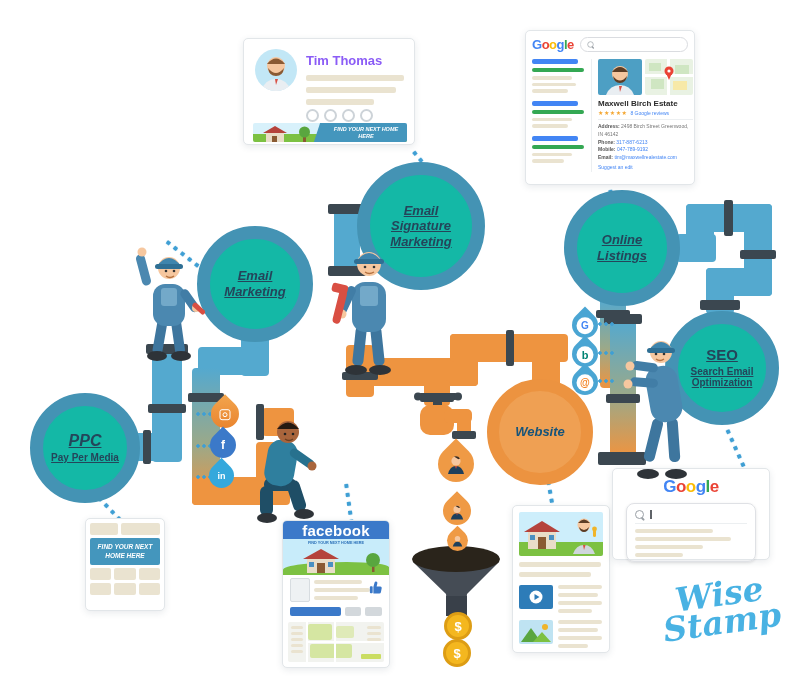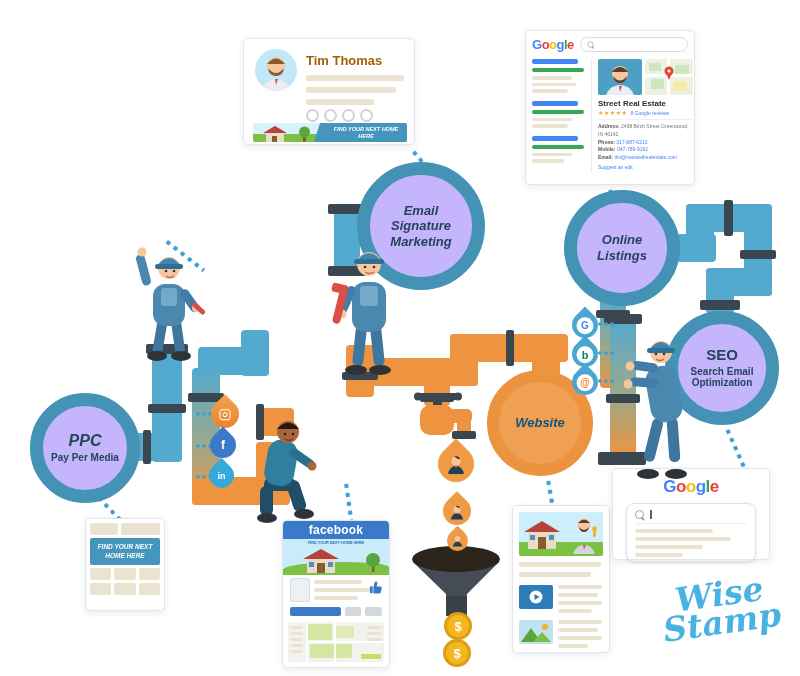--- a/index.html
+++ b/index.html
@@ -14,21 +14,21 @@
   
   .dots{position:absolute;z-index:2;height:6px;transform-origin:left center;
     background-image:radial-gradient(circle at 3px 3px,#3f9fd4 2.1px,transparent 2.6px);
     background-size:9px 6px;background-repeat:repeat-x;}
   .dots.sm{height:4px;background-image:radial-gradient(circle at 2px 2px,#3f9fd4 1.5px,transparent 1.9px);
     background-size:6px 4px;}
 
   
   .node{position:absolute;border-radius:50%;display:flex;flex-direction:column;align-items:center;
     justify-content:center;text-align:center;z-index:3;box-sizing:border-box;padding:6px;}
-  .node.blue{background:#c4b5fd;border:13px solid #4493b4;color:#24455a;}
+  .node.blue{background:#14b8a6;border:13px solid #4493b4;color:#24455a;text-decoration:underline;}
   .node.orange{background:#efa053;border:12px solid #ec9340;color:#17547a;}
   .node .t-main{font-style:italic;font-weight:bold;font-size:13px;line-height:1.2;}
   .node .t-big{font-style:italic;font-weight:bold;font-size:16px;line-height:1.1;}
   .node .t-big2{font-style:normal;font-weight:bold;font-size:15px;line-height:1.1;}
   .node .t-sub{font-style:normal;font-weight:bold;font-size:10px;line-height:1.15;margin-top:2px;}
 
   
   .card{position:absolute;background:#fff;border:1px solid #e2e6e9;border-radius:5px;
     box-shadow:0 2px 7px rgba(40,60,80,.10);z-index:5;box-sizing:border-box;}
   .ph{background:#eae3d0;border-radius:2px;}
@@ -203,31 +203,34 @@
     <rect x="38" y="52" width="21" height="20" fill="#394049"></rect>
     <ellipse cx="48" cy="15" rx="44" ry="13" fill="#2a241b"></ellipse>
   </svg>
   <div class="coin" style="left:444px;top:612px;">
     <span>$</span>
   </div>
   <div class="coin" style="left:443px;top:639px;">
     <span>$</span>
   </div>
 
+  <div class="node blue" style="left:197px;top:226px;width:116px;height:116px;">
+    <span class="t-main">Email Marketing</span>
+  </div>
   <div class="node blue" style="left:357px;top:162px;width:128px;height:128px;">
     <span class="t-main">Email Signature Marketing</span>
   </div>
   <div class="node blue" style="left:564px;top:190px;width:116px;height:116px;">
     <span class="t-main">Online Listings</span>
   </div>
   <div class="node blue" style="left:30px;top:393px;width:110px;height:110px;">
     <span class="t-big">PPC</span>
     <span class="t-sub">Pay Per Media</span>
   </div>
-  <div class="node orange" style="left:487px;top:370px;width:106px;height:106px;">
+  <div class="node orange" style="left:487px;top:379px;width:106px;height:106px;">
     <span class="t-main">Website</span>
   </div>
   <div class="node blue" style="left:665px;top:311px;width:114px;height:114px;">
     <span class="t-big2">SEO</span>
     <span class="t-sub">Search Email Optimization</span>
   </div>
 
   <svg class="worker" style="left:133px;top:240px;" width="72" height="122" viewBox="0 0 72 122">
     <rect x="6" y="14" width="9" height="32" rx="4.5" fill="#4b88b0" transform="rotate(-15 10 30)"></rect>
     <circle cx="9" cy="12" r="4.5" fill="#f6c79f"></circle>
@@ -305,21 +308,21 @@
   <div class="card" style="left:243px;top:38px;width:172px;height:107px;">
     <div style="position:absolute;left:11px;top:10px;width:42px;height:42px;border-radius:50%;background:#c2e7f6;overflow:hidden;">
       <svg width="42" height="42" viewBox="0 0 42 42">
         <circle cx="21" cy="17" r="9" fill="#f6c79f"></circle>
         <path d="M12,15 Q21,4 30,15 Z" fill="#8a5a33"></path>
         <path d="M13,19 q8,10 16,0 q-1,8 -8,8 q-7,0 -8,-8" fill="#8a5a33"></path>
         <path d="M6,42 q4,-12 15,-12 q11,0 15,12 z" fill="#e9eef2"></path>
         <path d="M20,30 l1,6 l2-6 z" fill="#d94f43"></path>
       </svg>
     </div>
-    <div style="position:absolute;left:62px;top:14px;font-size:13px;font-weight:bold;color:#a16207;">Tim Thomas</div>
+    <div style="position:absolute;left:62px;top:14px;font-size:13px;font-weight:bold;color:#8b5cf6;">Tim Thomas</div>
     <div class="ph" style="position:absolute;left:62px;top:36px;width:98px;height:6px;"></div>
     <div class="ph" style="position:absolute;left:62px;top:48px;width:90px;height:6px;"></div>
     <div class="ph" style="position:absolute;left:62px;top:60px;width:68px;height:6px;"></div>
     <div style="position:absolute;left:62px;top:70px;display:flex;gap:5px;">
       <span style="width:9px;height:9px;border:2px solid #cdd3d8;border-radius:50%;display:block;"></span>
       <span style="width:9px;height:9px;border:2px solid #cdd3d8;border-radius:50%;display:block;"></span>
       <span style="width:9px;height:9px;border:2px solid #cdd3d8;border-radius:50%;display:block;"></span>
       <span style="width:9px;height:9px;border:2px solid #cdd3d8;border-radius:50%;display:block;"></span>
     </div>
     <div style="position:absolute;left:9px;top:84px;width:154px;height:19px;overflow:hidden;border-radius:2px;background:#d8f1fb;">
@@ -380,21 +383,21 @@
               <rect x="30" y="6" width="14" height="9" fill="#cfe6c2"></rect>
             <rect x="6" y="20" width="13" height="10" fill="#cfe6c2"></rect>
               <rect x="28" y="22" width="14" height="9" fill="#f7e9a8"></rect>
             <rect x="0" y="15" width="48" height="3" fill="#fff"></rect>
               <rect x="22" y="0" width="3" height="36" fill="#fff"></rect>
             <circle cx="24" cy="12" r="4.5" fill="#ea4335"></circle>
               <polygon points="20.5,13 27.5,13 24,21" fill="#ea4335"></polygon>
             <circle cx="24" cy="12" r="1.6" fill="#fff"></circle>
           </svg>
         </div>
-        <div style="font-size:8px;font-weight:bold;color:#2b2b2b;margin-top:4px;">Street Real Estate</div>
+        <div style="font-size:8px;font-weight:bold;color:#2b2b2b;margin-top:4px;">Maxwell Birch Estate</div>
         <div style="display:flex;align-items:center;gap:3px;margin-top:1px;">
           <span style="color:#f4a732;font-size:6px;letter-spacing:.5px;">★★★★★</span>
           <span style="color:#4285F4;font-size:5px;">8 Google reviews</span>
         </div>
         <div style="border-top:1px solid #eceff1;margin-top:3px;padding-top:3px;font-size:5px;line-height:1.55;color:#777;">
           <div><b style="color:#555;">Address:</b> <span>2498 Birch Street Greenwood, IN 46142</span></div>
           <div><b style="color:#555;">Phone:</b> <span style="color:#4285F4;">317-887-6213</span></div>
           <div><b style="color:#555;">Mobile:</b> <span style="color:#4285F4;">047-789-9192</span></div>
           <div><b style="color:#555;">Email:</b> <span style="color:#4285F4;">tim@maxwellrealestate.com</span></div>
           <div style="color:#4285F4;margin-top:2px;">Suggest an edit</div>
@@ -418,21 +421,21 @@
     </div>
     <div style="display:flex;gap:3px;margin-top:3px;">
       <div class="ph" style="flex:1;height:12px;"></div>
       <div class="ph" style="flex:1;height:12px;"></div>
       <div class="ph" style="flex:1;height:12px;"></div>
     </div>
   </div>
 
   <div class="card" style="left:282px;top:520px;width:108px;height:148px;overflow:hidden;">
     <div style="height:18px;background:#3b79c9;display:flex;align-items:center;justify-content:center;">
-      <span style="color:#fff;font-weight:bold;font-size:12px;letter-spacing:.2px;">facebook</span>
+      <span style="color:#fff;font-weight:bold;font-size:15px;letter-spacing:.2px;">facebook</span>
     </div>
     <div style="position:relative;height:36px;background:#c8ecfa;overflow:hidden;">
       <div style="position:absolute;left:0;right:0;bottom:0;height:13px;background:#7cc142;border-radius:60% 40% 0 0/60% 40% 0 0;"></div>
       <span style="position:absolute;left:0;right:0;top:2px;text-align:center;color:#2a6fb8;font-size:3.8px;font-weight:bold;">FIND YOUR NEXT HOME HERE</span>
       <svg width="50" height="26" viewBox="0 0 50 26" style="position:absolute;left:18px;bottom:2px;">
         <polygon points="2,12 20,2 38,12" fill="#b5433c"></polygon>
           <rect x="6" y="12" width="28" height="14" fill="#e9ddc8"></rect>
         <rect x="16" y="16" width="8" height="10" fill="#8a5a33"></rect>
         <rect x="8" y="15" width="5" height="5" fill="#4a90c2"></rect>
           <rect x="27" y="15" width="5" height="5" fill="#4a90c2"></rect>

